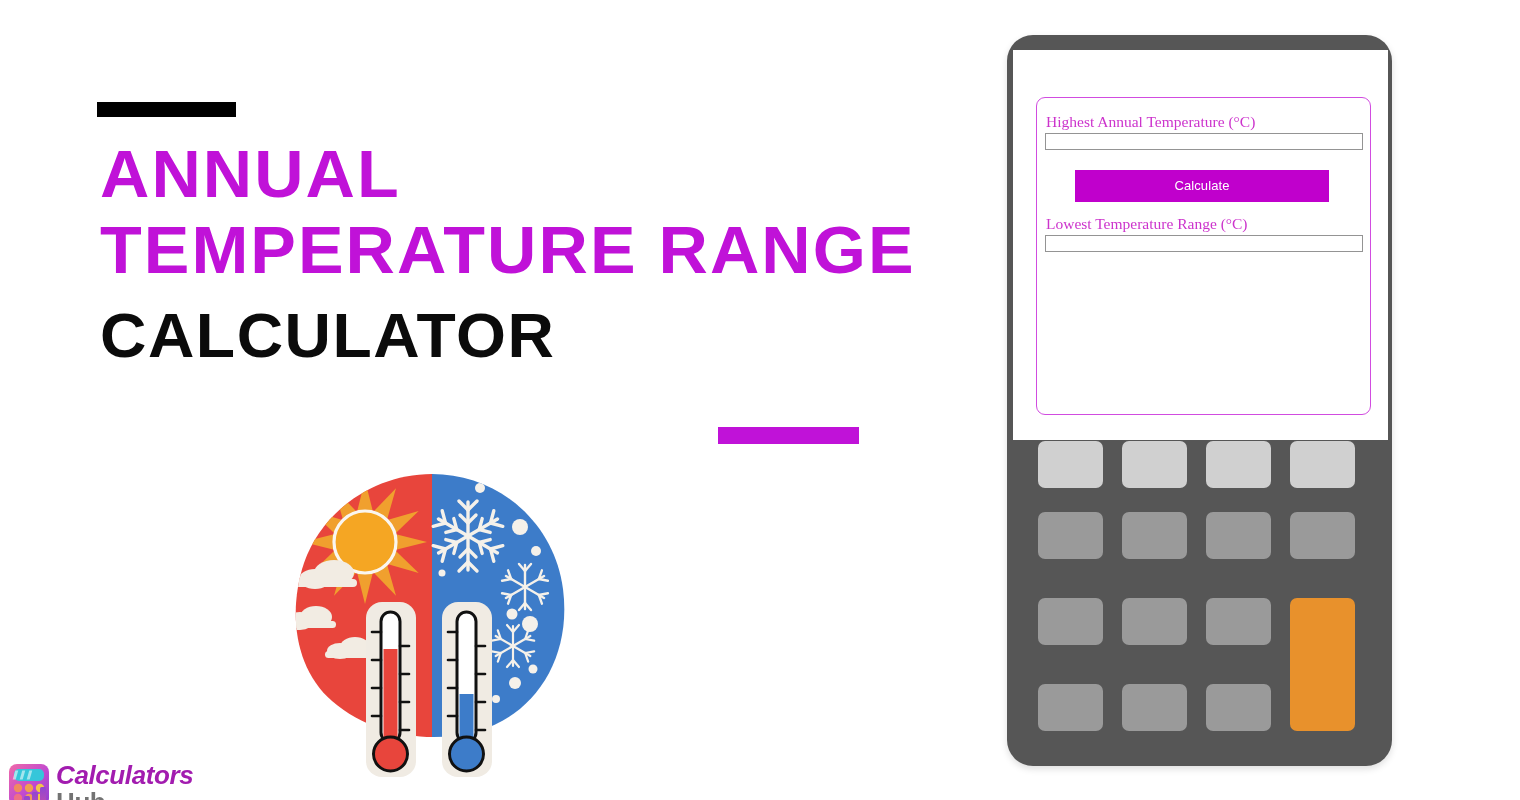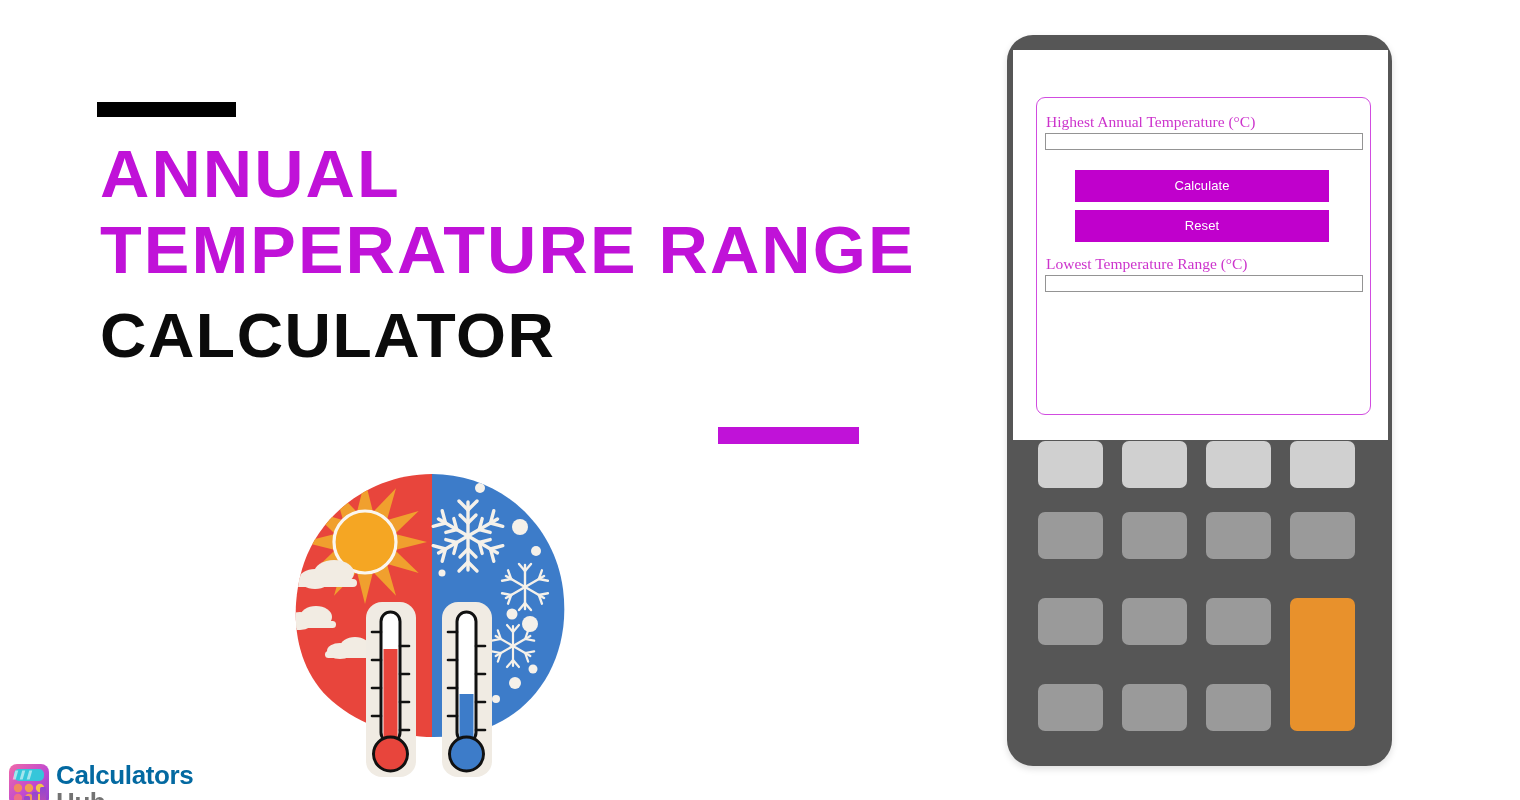--- a/index.html
+++ b/index.html
@@ -82,21 +82,21 @@
     width: 150px;
   }
   .logo-word {
     display: block;
     font-family: "Liberation Sans", sans-serif;
     font-weight: bold;
     font-size: 26px;
     line-height: 27px;
     letter-spacing: -0.4px;
   }
-  #logo-word-1 { color: #0369a1; }
+  #logo-word-1 { color: #a21caf; font-style: italic; }
   #logo-word-2 { color: #737373; }
   #logo-underline {
     position: absolute;
     left: 50px; top: 57px;
     width: 152px; height: 3px;
     background: linear-gradient(to right, #e04a7a, #f3a23c, #f6d9b6);
   }
 
   
   #calculator-device {
@@ -455,21 +455,20 @@
     <div id="calc-form-card">
 
       <div class="field-group">
         <label class="field-label">Highest Annual Temperature (°C)</label>
         <input class="field-input" type="text" value="" placeholder="" style="">
       </div>
 
 
       <button class="action-button" id="calculate-button">Calculate</button>
 
-      <button class="action-button" id="reset-button">Reset</button>
 
       <div class="field-group" id="group-result">
         <label class="field-label">Lowest Temperature Range (°C)</label>
         <input class="field-input" type="text" readonly="" value="" placeholder="" style="">
       </div>
 
     </div>
   </div>
 
   <div id="keypad">

